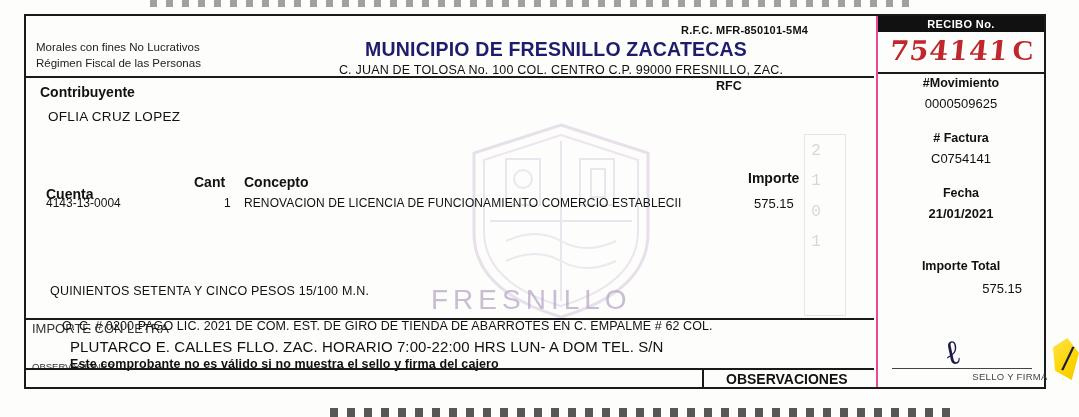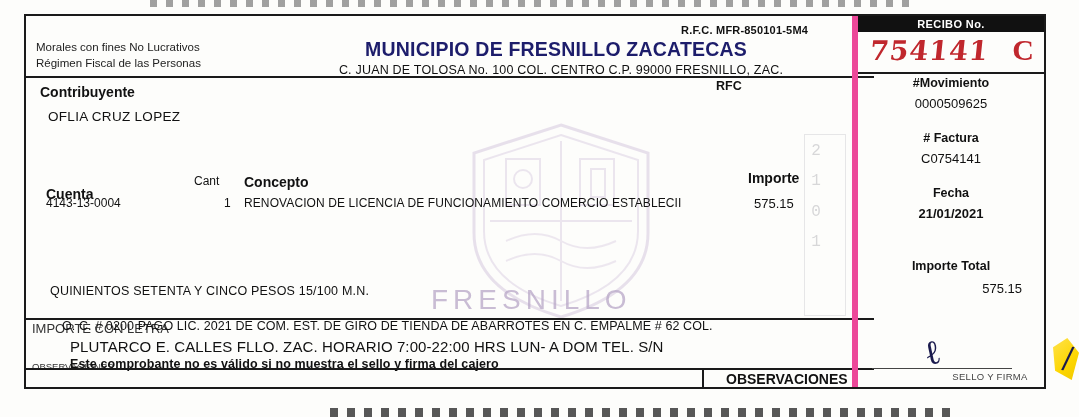--- a/index.html
+++ b/index.html
@@ -53,23 +53,23 @@
     border: 2px solid #1a1a1a;
     background: transparent;
     box-sizing: border-box;
   }
 
   
   .right-col {
     position: absolute;
     right: 0;
     top: 0;
-    width: 192px;
+    width: 168px;
     height: 100%;
-    border-left: 6px solid #ec4899;
+    border-left: 2px solid #ec4899;
     box-sizing: border-box;
   }
 
   
   .recibo-head {
     position: absolute;
     left: 0;
     top: 0;
     width: 100%;
     height: 16px;
@@ -190,21 +190,21 @@
     letter-spacing: .3px;
   }
 
   
   .th-cuenta {
     position: absolute; left: 20px; top: 162px;
     font-size: 14px; font-weight: bold; margin-top: 8px;
   }
   .th-cant {
     position: absolute; left: 168px; top: 158px;
-    font-size: 12px; font-weight: normal;
+    font-size: 14px; font-weight: bold;
   }
   .th-concepto {
     position: absolute; left: 218px; top: 158px;
     font-size: 14px; font-weight: bold;
   }
   .th-importe {
     position: absolute; left: 722px; top: 154px;
     font-size: 14px; font-weight: bold;
   }
   .td-cuenta {

